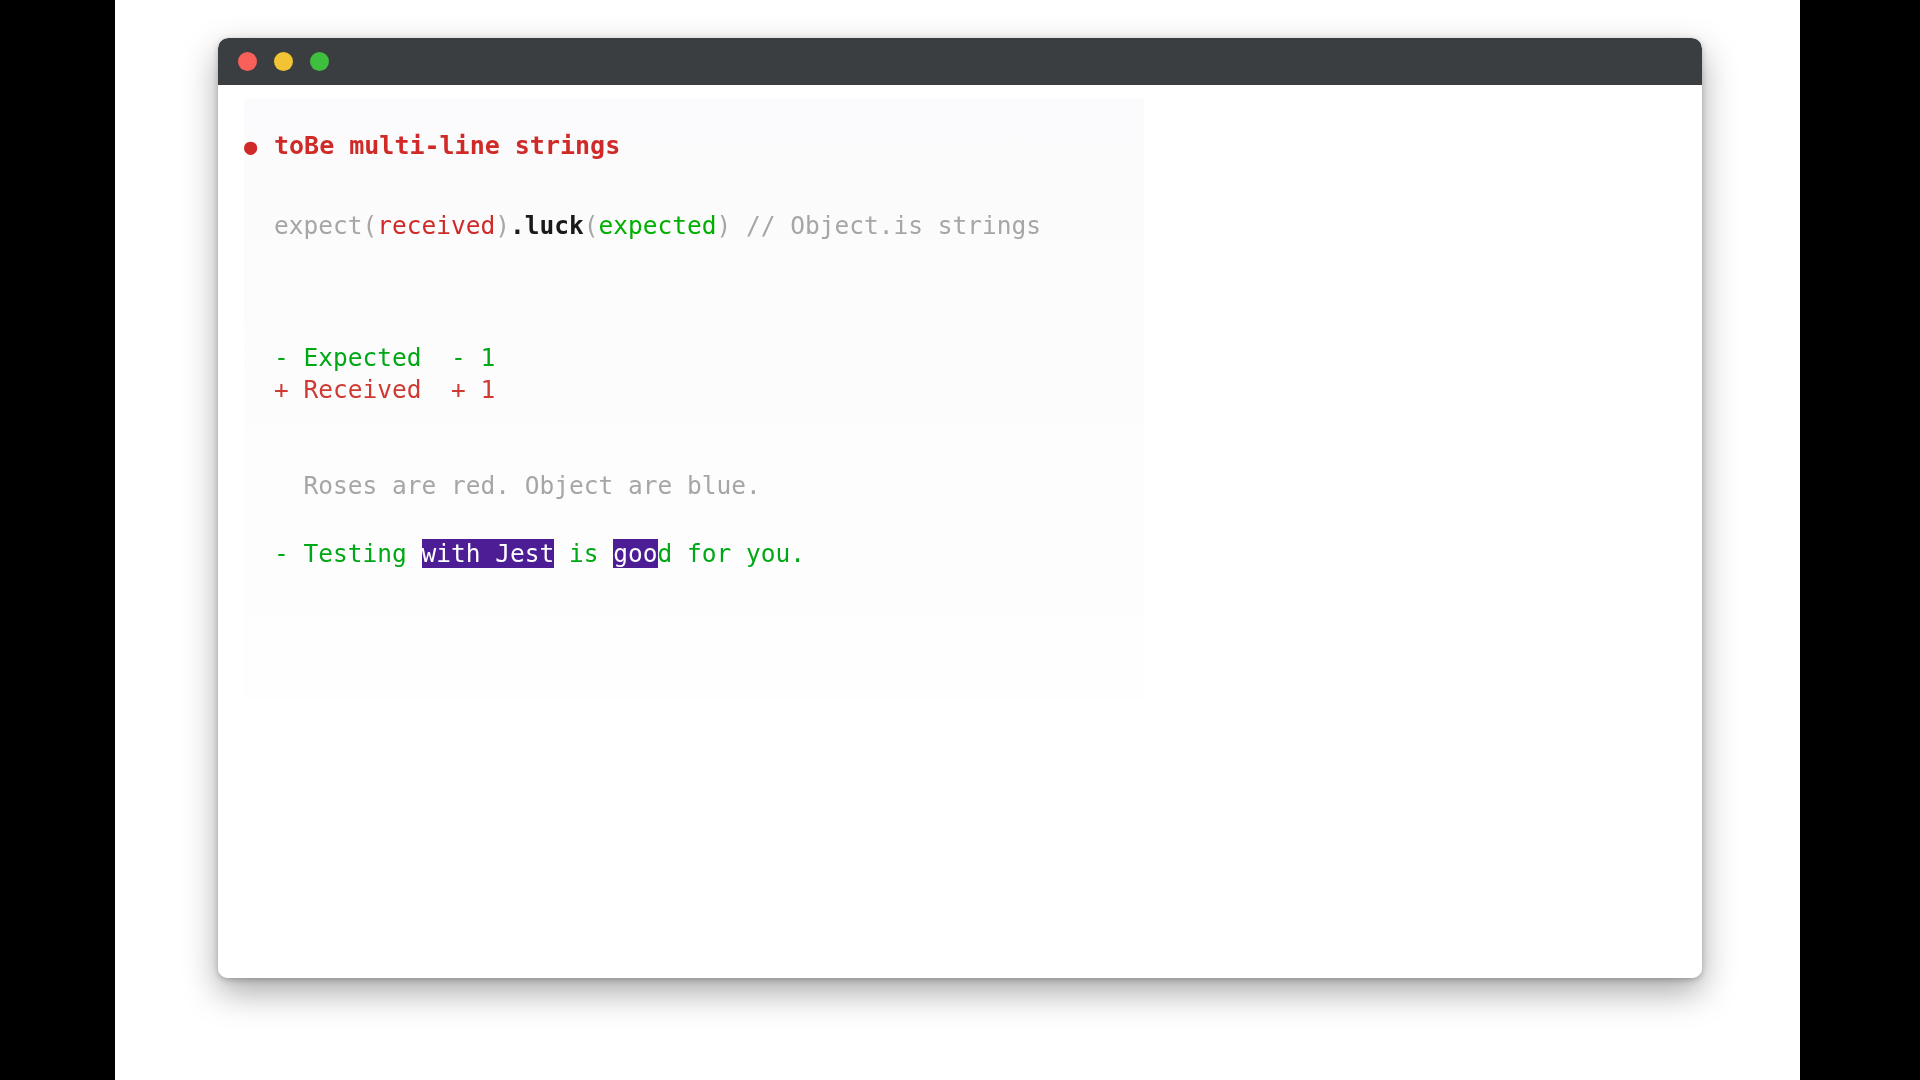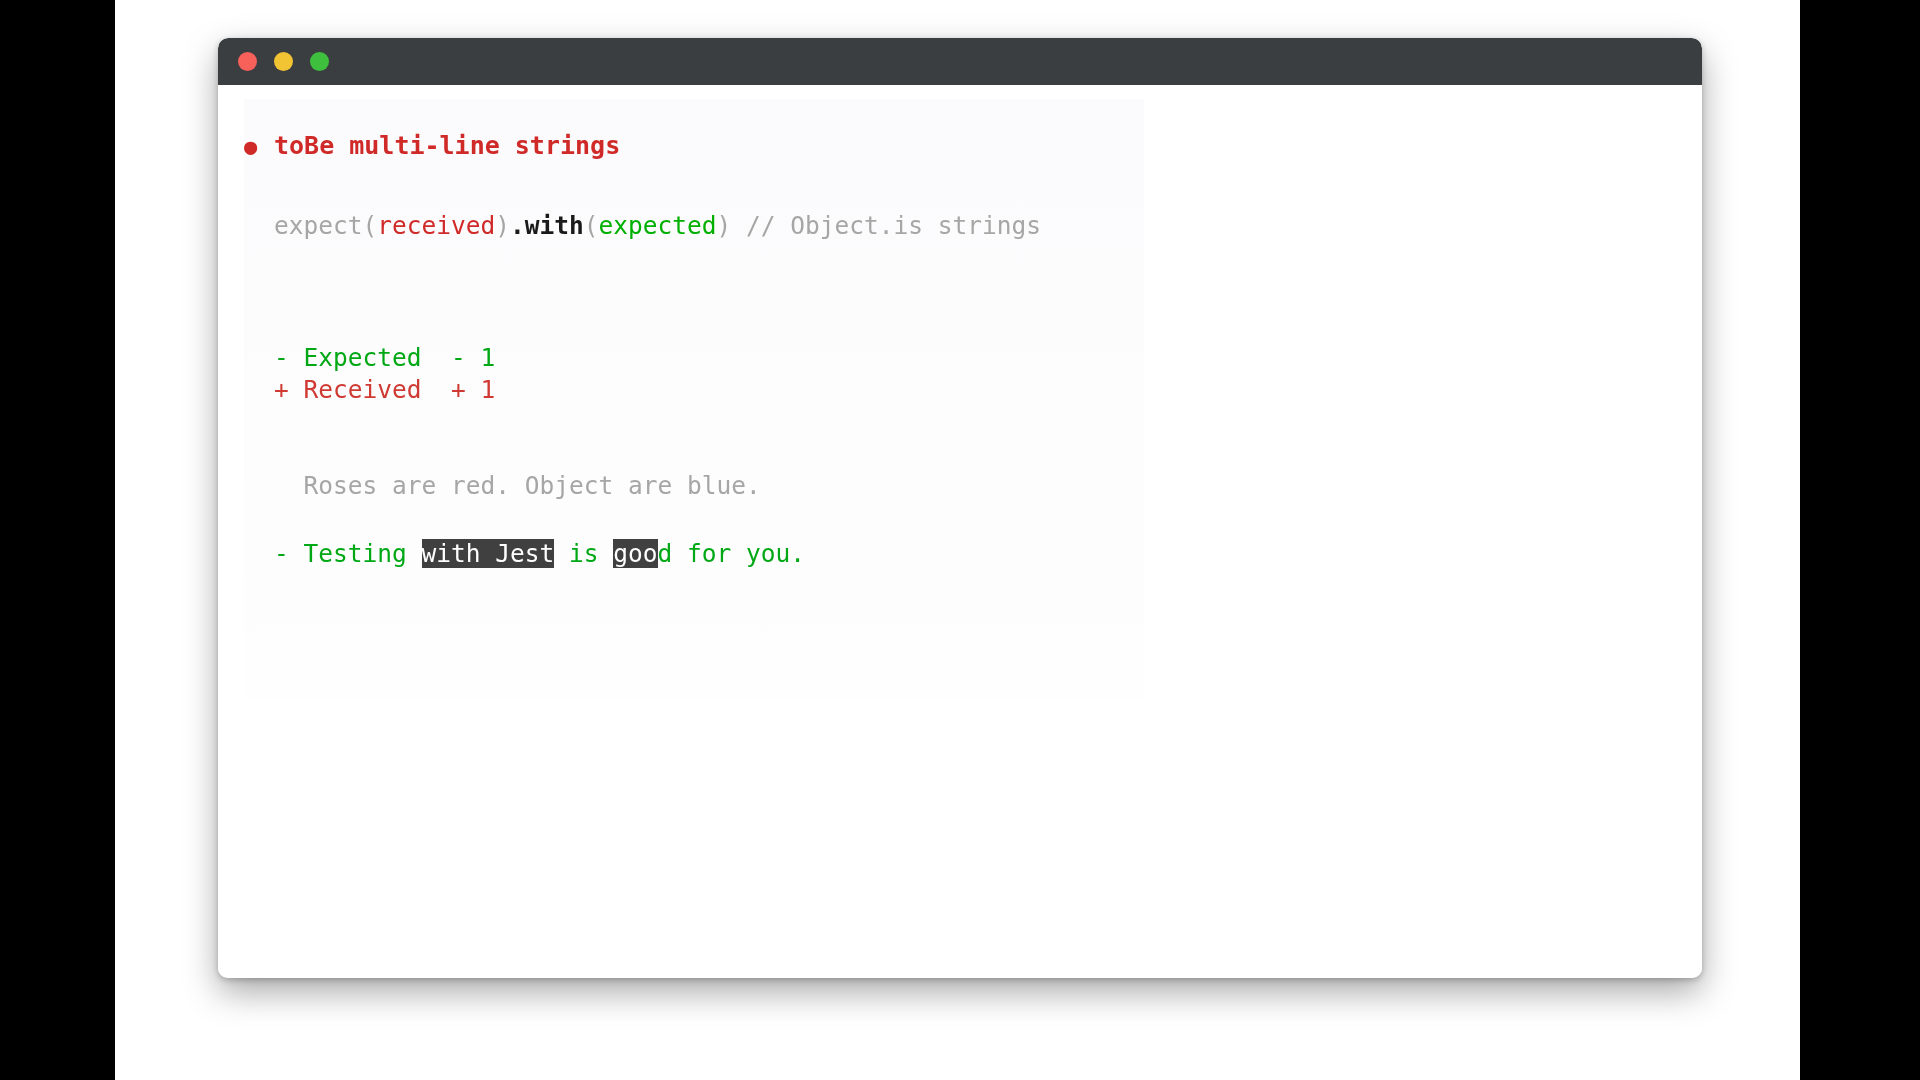--- a/index.html
+++ b/index.html
@@ -124,21 +124,21 @@
   .tok-red   { color: #cf2a27; }
   .tok-black { color: #1a1a1a; font-weight: bold; }
   .tok-green { color: #00b000; }
 
   .diff-line { white-space: pre; }
   .diff-exp  { color: #00a816; margin-top: 36px; }
   .diff-rec  { color: #cf3a33; }
   .diff-ctx  { color: #a6a6a6; }
 
   .hl-green {
-    background: #404040;
+    background: #4c1d95;
     color: #ffffff;
   }
   .hl-red {
     background: #9d1111;
     color: #ffffff;
   }
 </style>
 </head>
 <body>
 
@@ -161,21 +161,21 @@
 
       <div class="term">
 
         <div class="heading">
           <span class="bullet">●</span>
           <span>toBe multi-line strings</span>
         </div>
 
         <div class="blank"></div>
 
-        <div class="indent code-line"><span class="tok-gray">expect(</span><span class="tok-red">received</span><span class="tok-gray">)</span><span class="tok-black">.with</span><span class="tok-gray">(</span><span class="tok-green">expected</span><span class="tok-gray">)</span><span class="tok-gray"> // Object.is strings</span></div>
+        <div class="indent code-line"><span class="tok-gray">expect(</span><span class="tok-red">received</span><span class="tok-gray">)</span><span class="tok-black">.luck</span><span class="tok-gray">(</span><span class="tok-green">expected</span><span class="tok-gray">)</span><span class="tok-gray"> // Object.is strings</span></div>
 
         <div class="blank"></div>
         <div class="blank"></div>
 
         <div class="indent diff-line diff-exp"><span>-</span><span> </span><span>Expected</span><span>  </span><span>-</span><span> </span><span>1</span></div>
 
         <div class="indent diff-line diff-rec"><span>+</span><span> </span><span>Received</span><span>  </span><span>+</span><span> </span><span>1</span></div>
 
         <div class="blank"></div>
         <div class="blank"></div>

